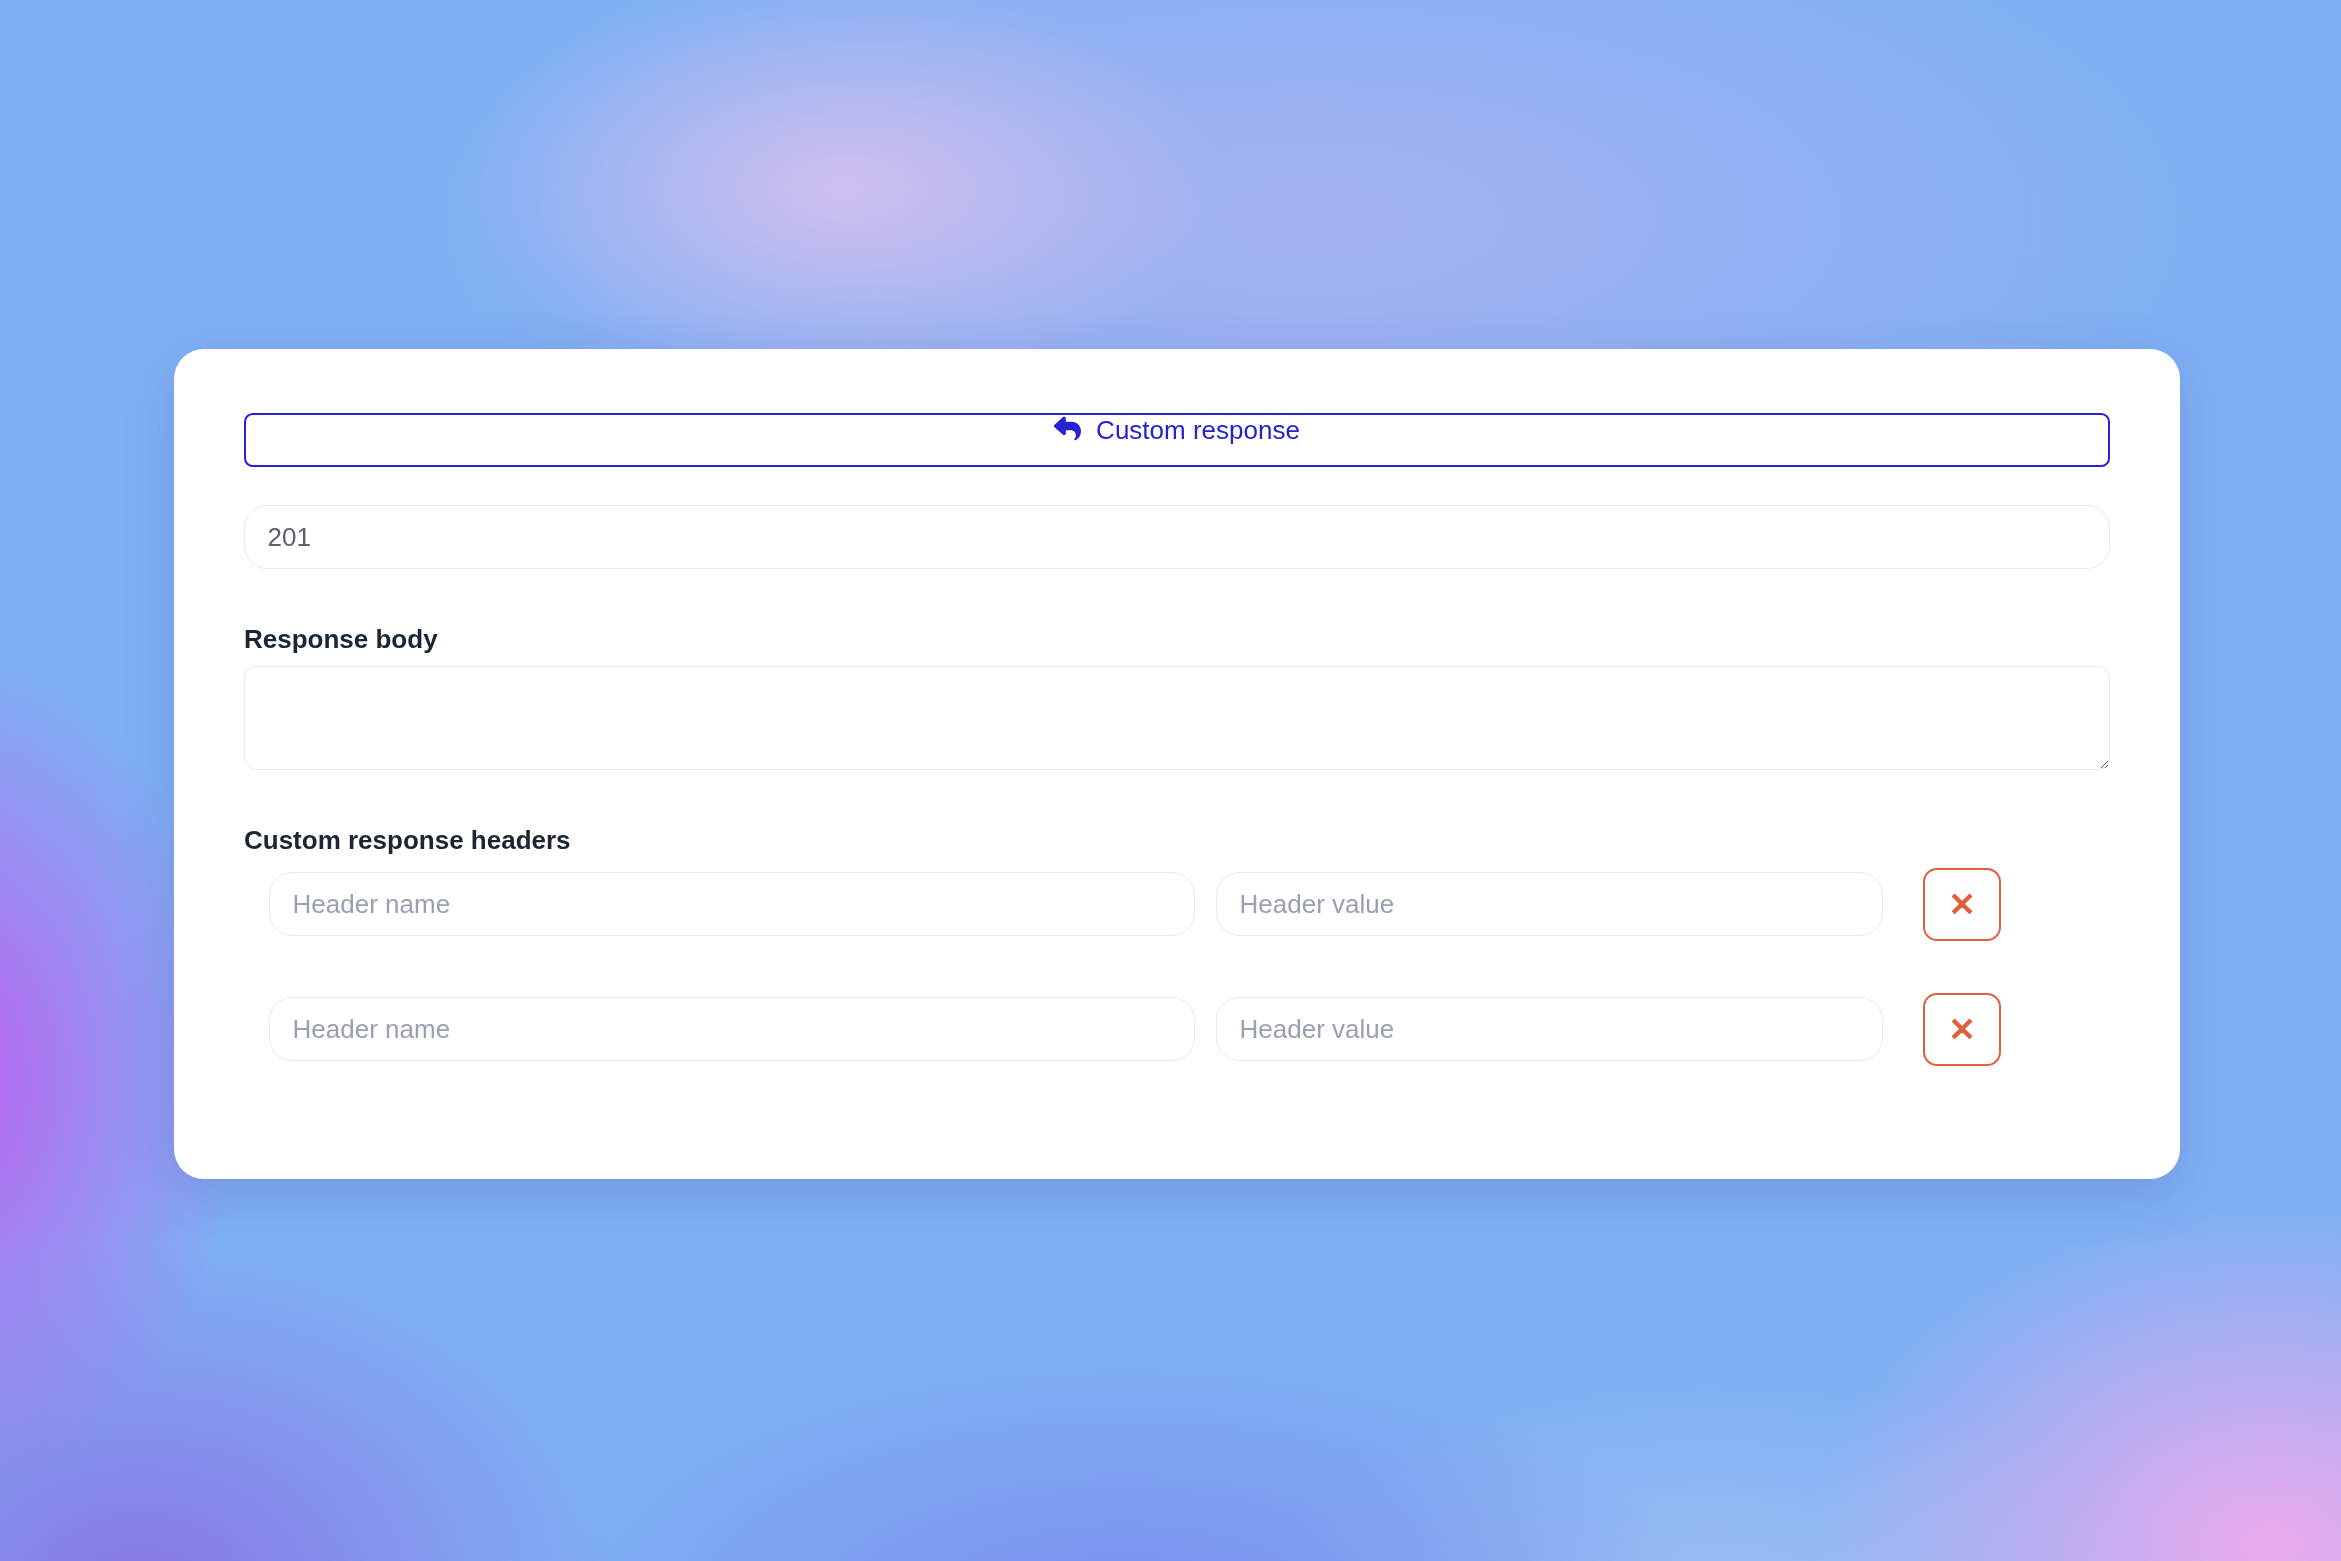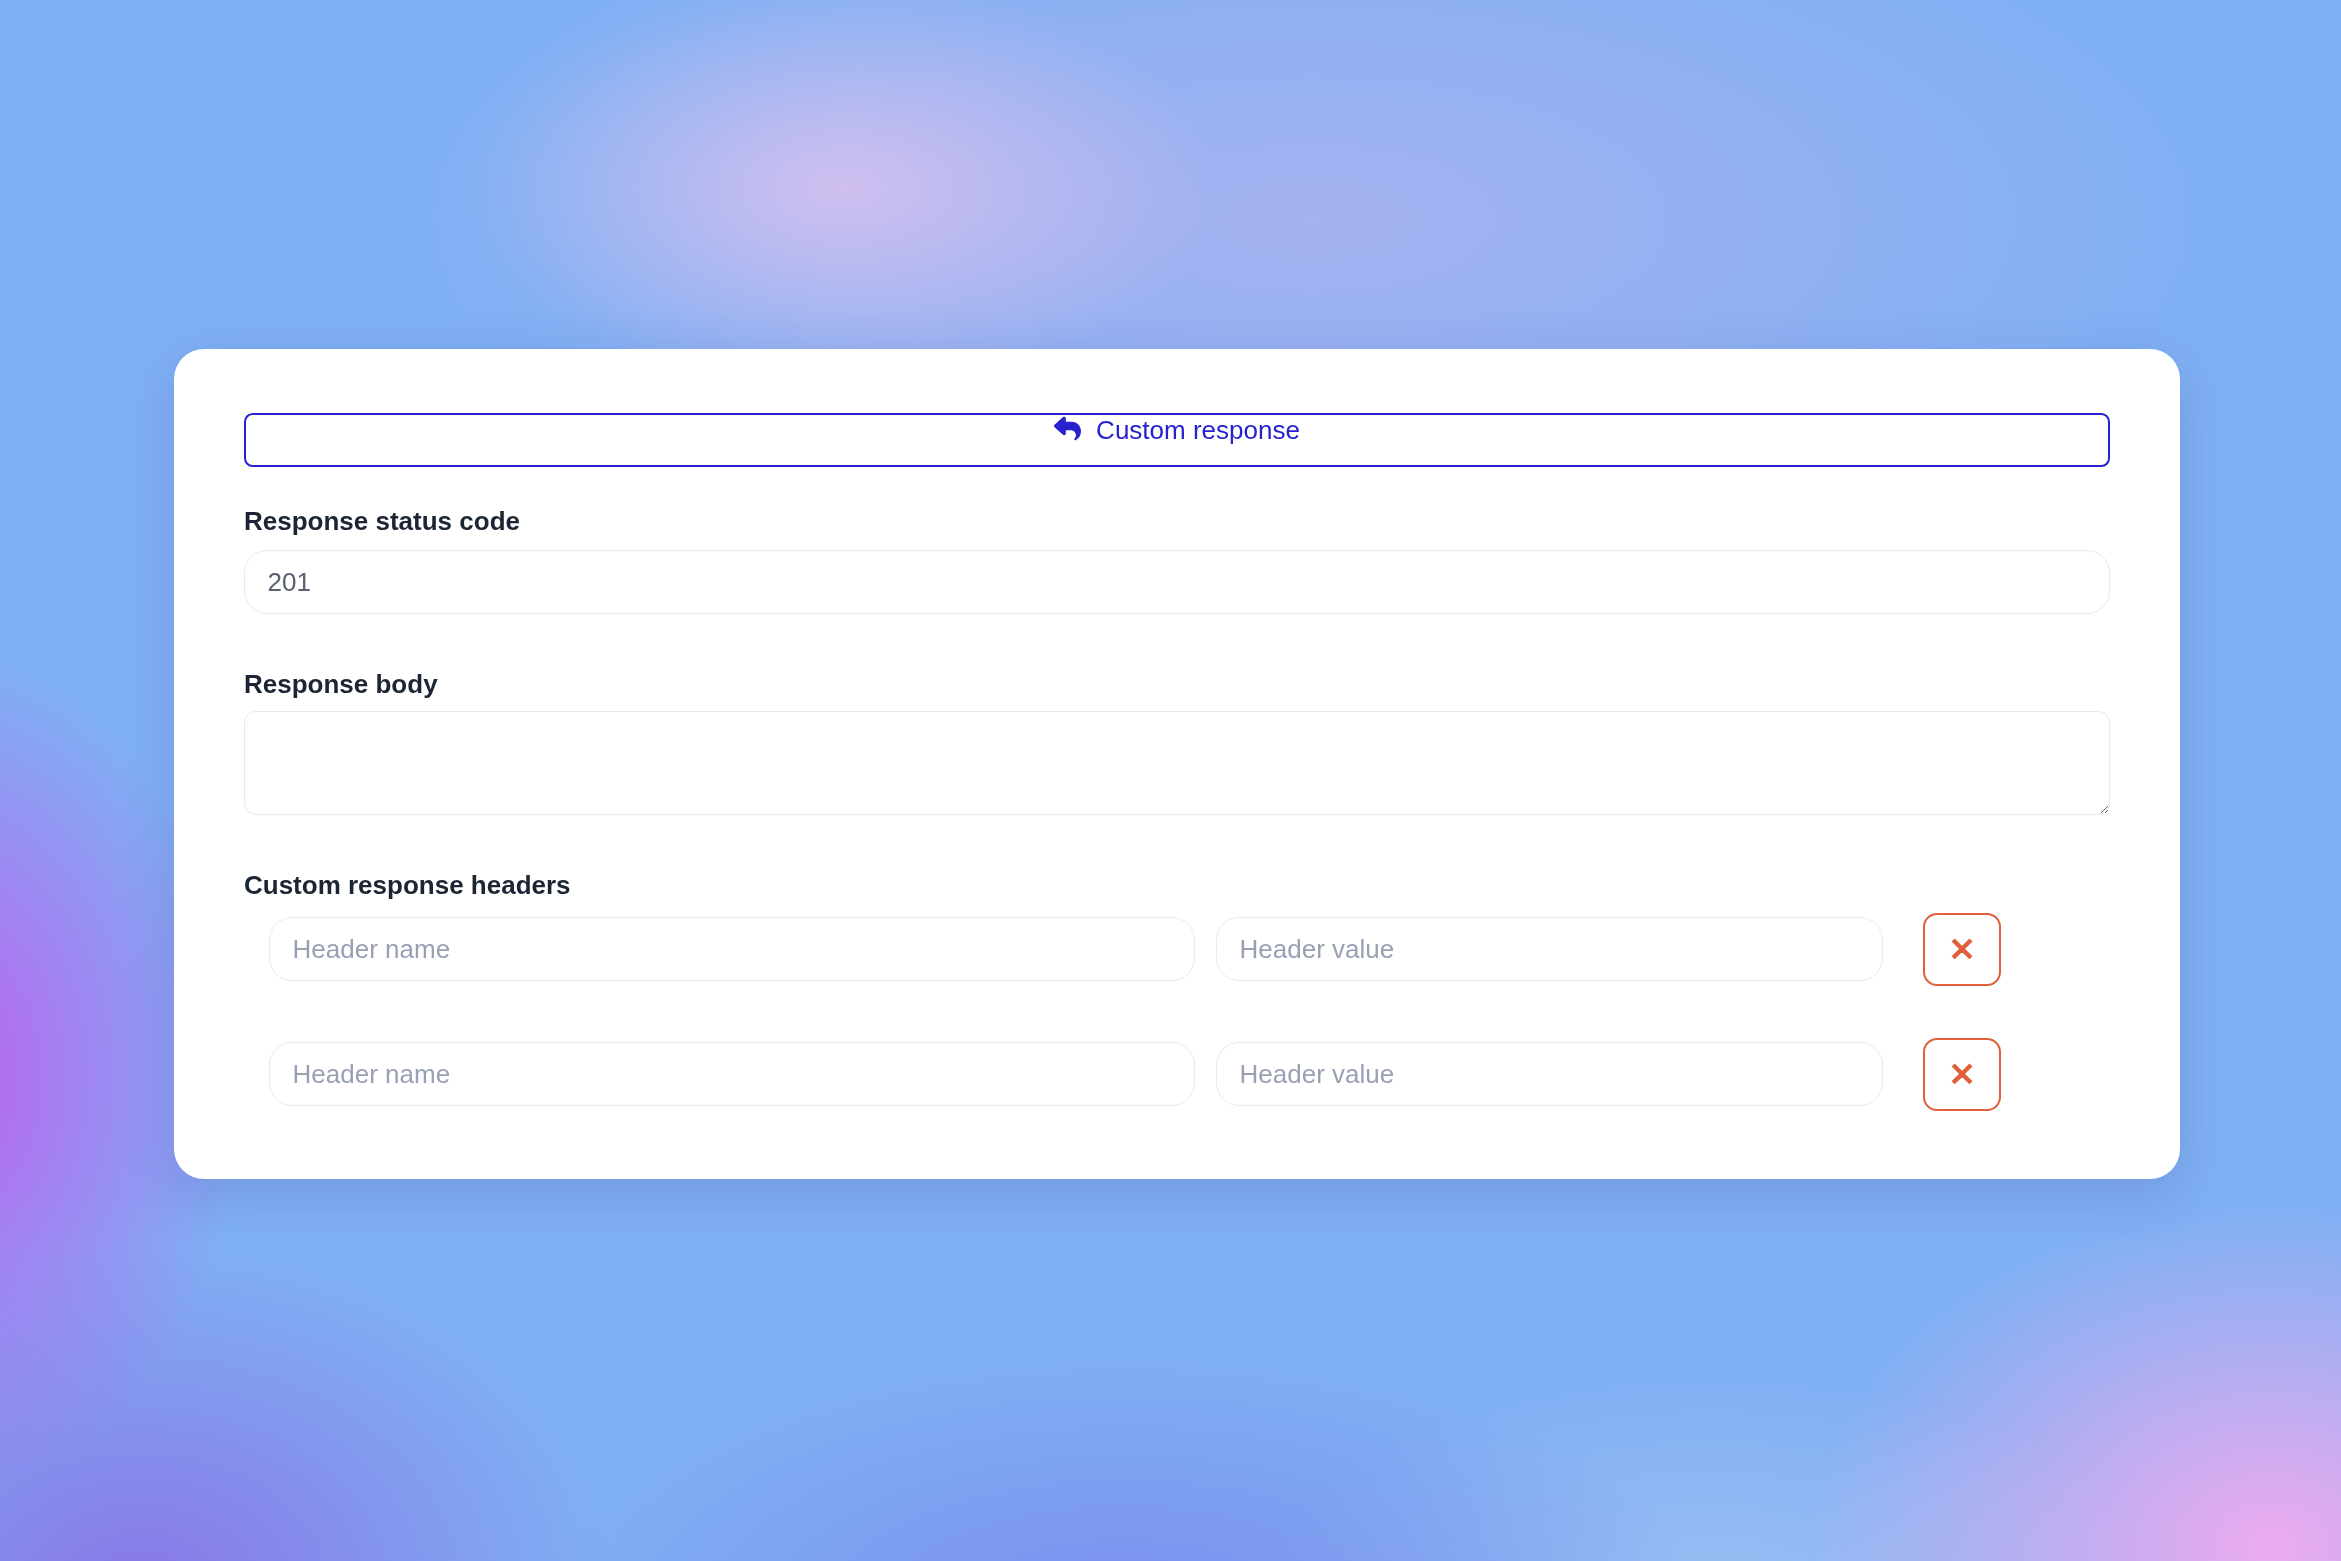--- a/index.html
+++ b/index.html
@@ -135,21 +135,20 @@
 
   <button class="custom-response-btn">
     <span style="display:flex;align-items:center;">
       <svg viewBox="0 0 512 512" fill="currentColor" aria-hidden="true">
         <path d="M205 34.8c11.5 5.1 19 16.6 19 29.2v64H336c97.2 0 176 78.8 176 176c0 113.3-81.5 163.9-100.2 174.1c-2.5 1.4-5.3 1.9-8.1 1.9c-10.9 0-19.7-8.9-19.7-19.7c0-7.5 4.3-14.4 9.8-19.5c9.4-8.8 22.2-26.4 22.2-56.7c0-53-43-96-96-96H224v64c0 12.6-7.4 24.1-19 29.2s-25 3-34.4-5.4l-160-144C3.9 225.7 0 217.1 0 208s3.9-17.7 10.6-23.8l160-144c9.4-8.5 22.9-10.6 34.4-5.4z"></path>
       </svg>
     </span>
     <span>Custom response</span>
   </button>
 
-  <label class="field-label">Response status code</label>
   <input id="status-input" class="text-input" type="text" value="201" style="">
 
   <label class="field-label">Response body</label>
   <textarea class="body-textarea" style=""></textarea>
 
   <label class="field-label headers-label">Custom response headers</label>
 
   <div class="header-row">
     <input class="text-input header-name-input" type="text" placeholder="Header name" style="">
     <input class="text-input header-value-input" type="text" placeholder="Header value" style="">

